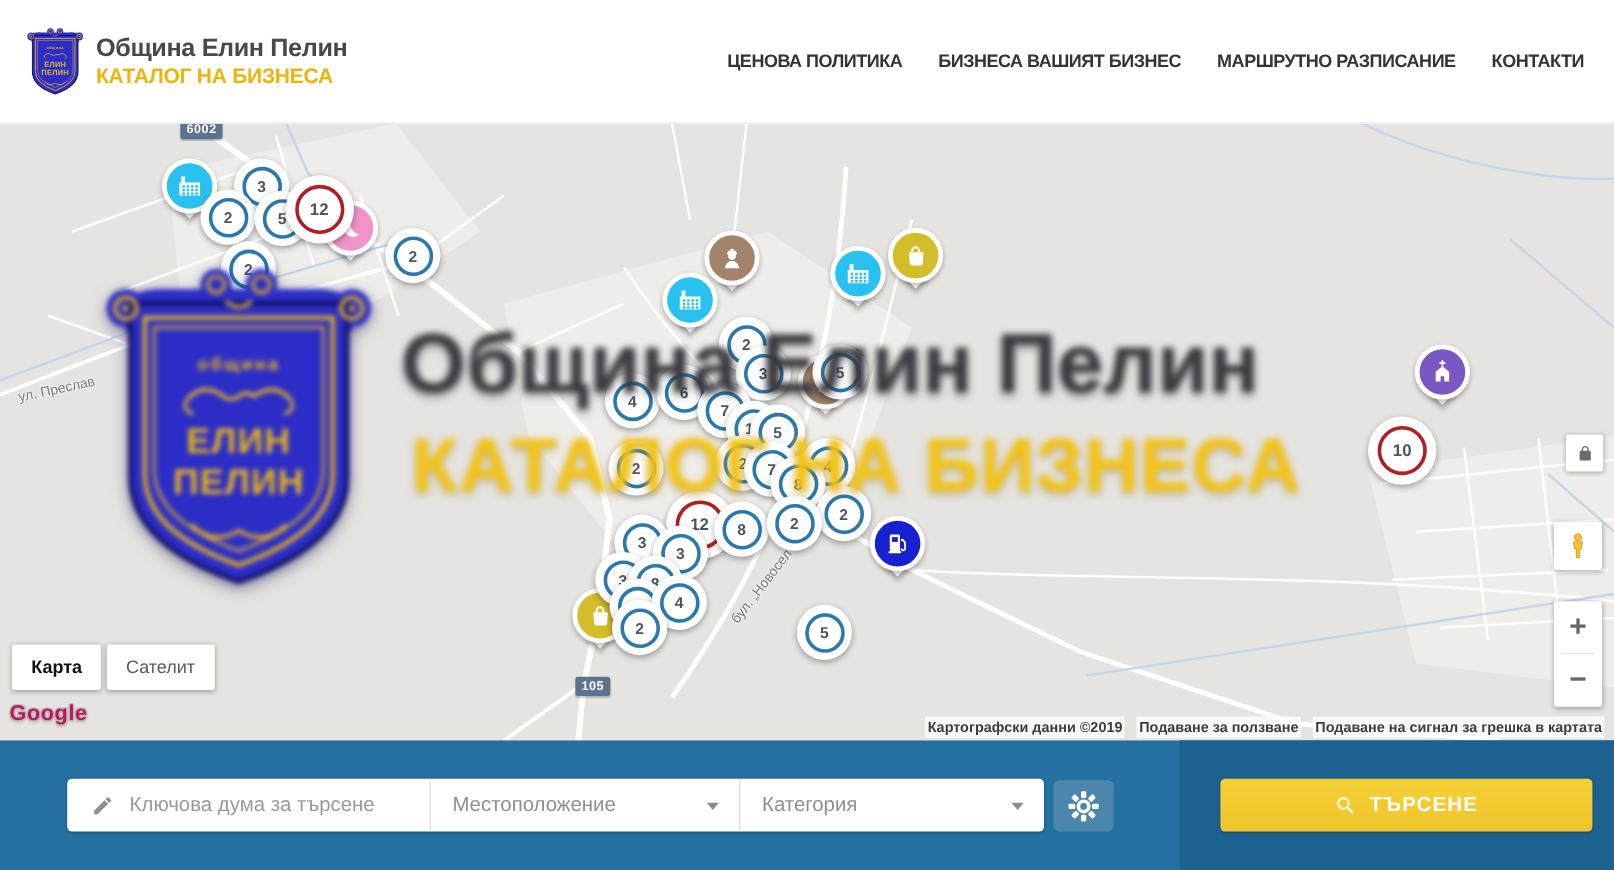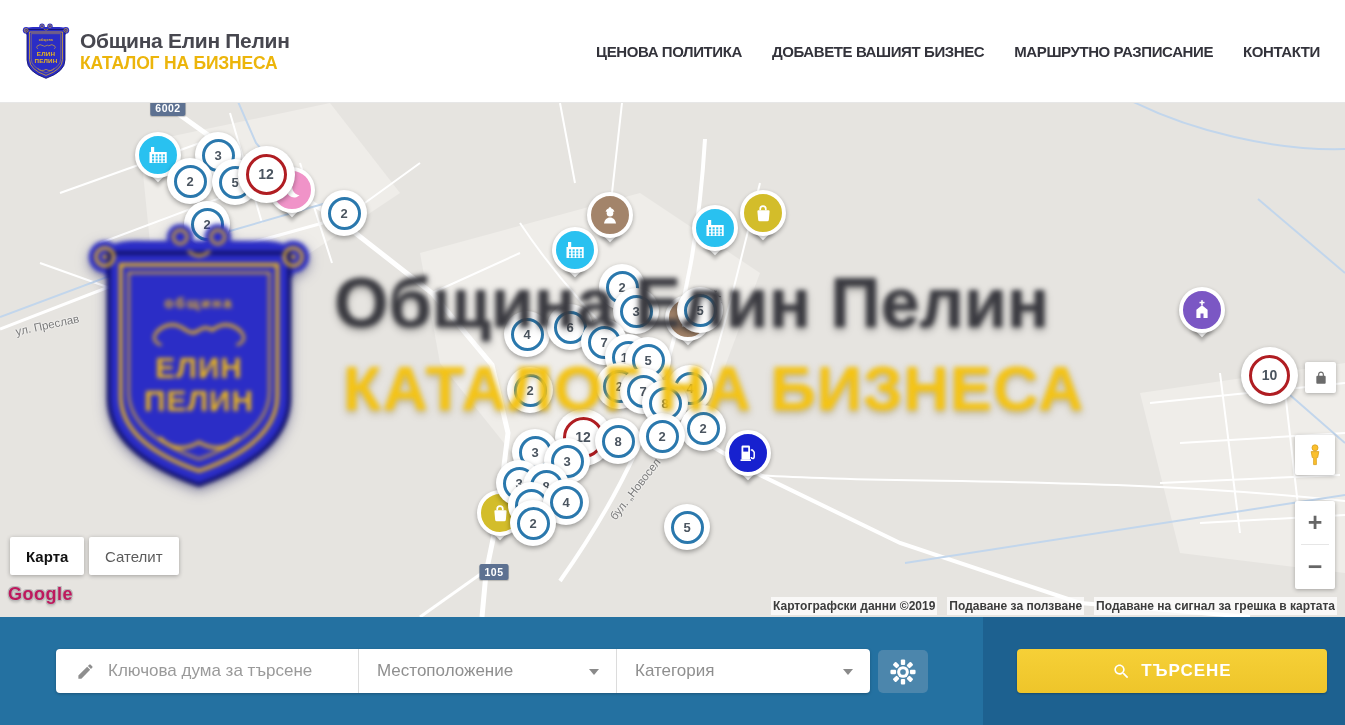--- a/index.html
+++ b/index.html
@@ -143,21 +143,21 @@
         <text x="115" y="196" text-anchor="middle" class="sh-big">ПЕЛИН</text>
         <path d="M75 222 q18 18 40 5 q22 13 40 -5" fill="none" stroke="#e9b51e" stroke-width="3"></path>
       </svg>
       <div class="brand-text">
         <div class="brand-title">Община Елин Пелин</div>
         <div class="brand-sub">КАТАЛОГ НА БИЗНЕСА</div>
       </div>
     </div>
     <nav class="main-nav">
         <a class="nav-item">ЦЕНОВА ПОЛИТИКА</a>
-        <a class="nav-item">ДОБАВЕТЕ ВАШИЯТ БИЗНЕС</a>
+        <a class="nav-item">БИЗНЕСА ВАШИЯТ БИЗНЕС</a>
         <a class="nav-item">МАРШРУТНО РАЗПИСАНИЕ</a>
         <a class="nav-item">КОНТАКТИ</a>
       </nav>
   </div>
 
   <div class="map">
     <svg class="roads" width="1345" height="514">
       <g fill="#efede9" stroke="none">
         <polygon points="420,150 640,90 760,170 700,330 520,360 440,260"></polygon>
         <polygon points="140,40 330,0 400,90 280,170 150,140"></polygon>
@@ -479,21 +479,21 @@
         <div class="cluster" style="left: 510px; top: 397px;">
           <div class="cl-ring" style="border-color:#2a78ad">
             <span>2</span>
           </div>
         </div>
         <div class="cluster" style="left: 664px; top: 401px;">
           <div class="cl-ring" style="border-color:#2a78ad">
             <span>5</span>
           </div>
         </div>
-        <div class="cluster big" style="left: 1241px; top: 243.5px;">
+        <div class="cluster big" style="left: 1140px; top: 243.5px;">
           <div class="cl-ring" style="border-color:#b01d22">
             <span>10</span>
           </div>
         </div>
       </div>
 
     <div class="watermark">
       <svg class="wm-shield" viewBox="0 0 230 278">
         <circle cx="20" cy="40" r="16" fill="#2b2dc6"></circle>
           <circle cx="210" cy="40" r="16" fill="#2b2dc6"></circle>

